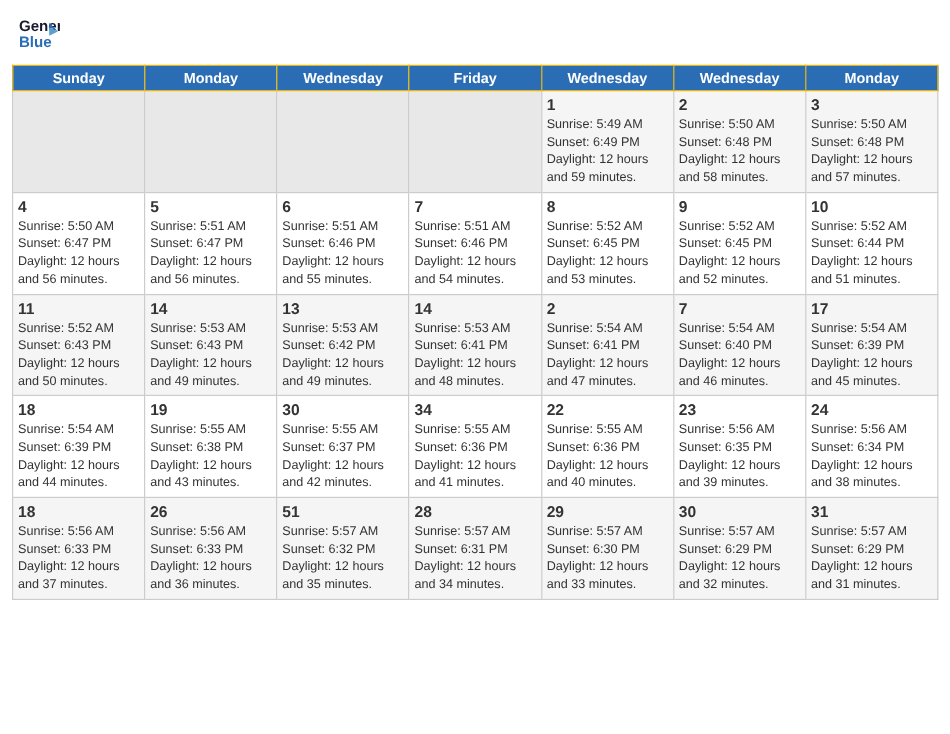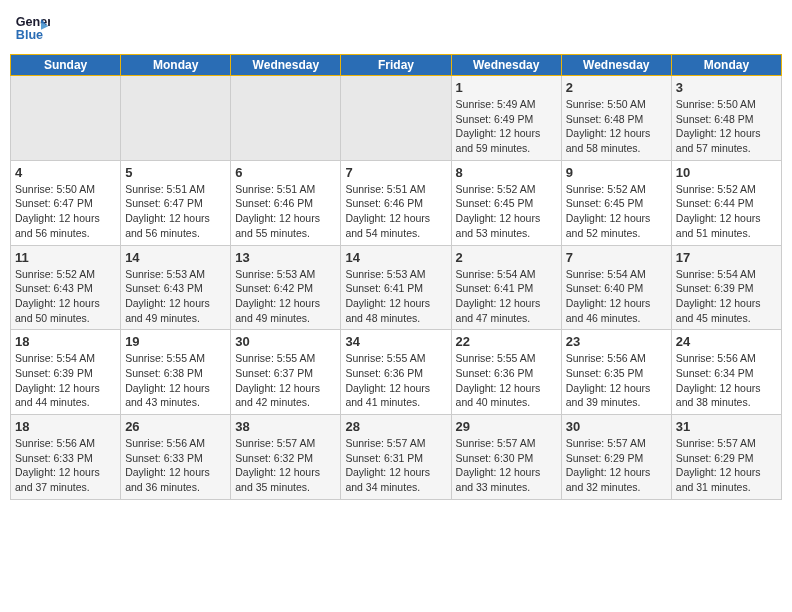--- a/index.html
+++ b/index.html
@@ -311,21 +311,21 @@
 and 37 minutes.</div>
         </td>
         <td>
           <span class="day-number">26</span>
           <div class="day-info" style="white-space: pre-line;">Sunrise: 5:56 AM
 Sunset: 6:33 PM
 Daylight: 12 hours
 and 36 minutes.</div>
         </td>
         <td>
-          <span class="day-number">38</span>
+          <span class="day-number">51</span>
           <div class="day-info" style="white-space: pre-line;">Sunrise: 5:57 AM
 Sunset: 6:32 PM
 Daylight: 12 hours
 and 35 minutes.</div>
         </td>
         <td>
           <span class="day-number">28</span>
           <div class="day-info" style="white-space: pre-line;">Sunrise: 5:57 AM
 Sunset: 6:31 PM
 Daylight: 12 hours

